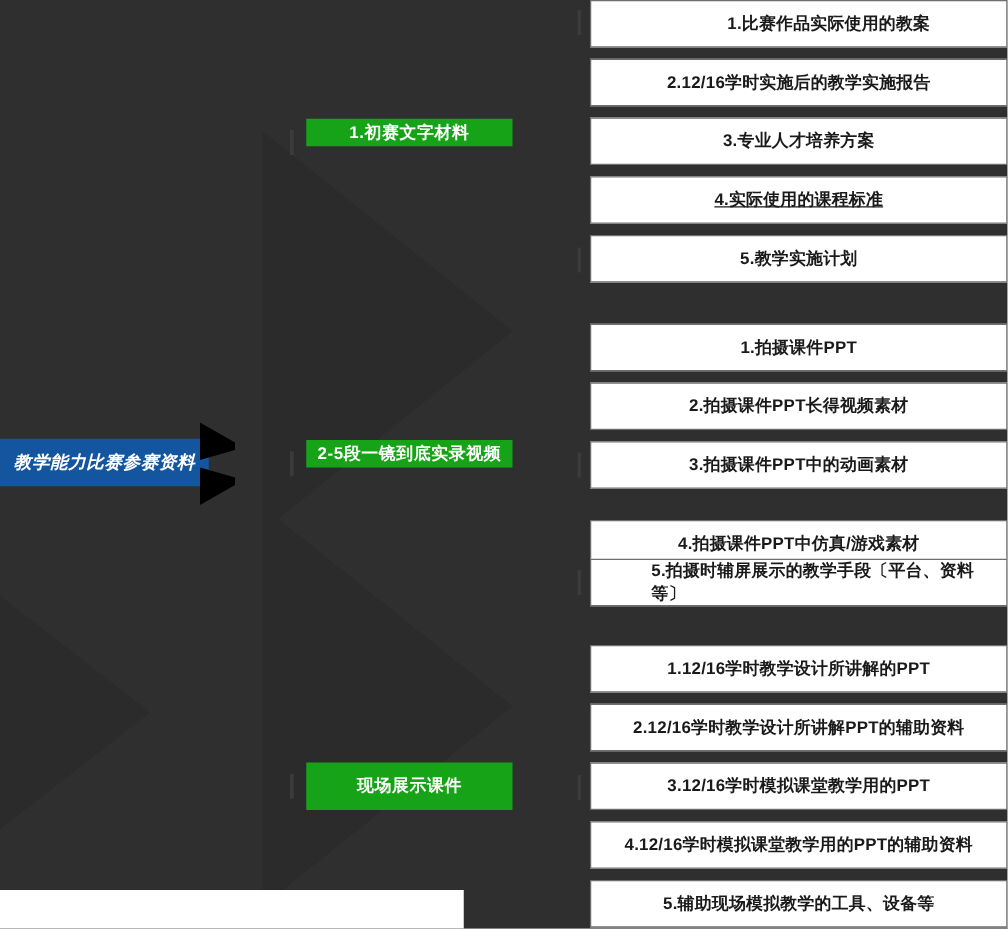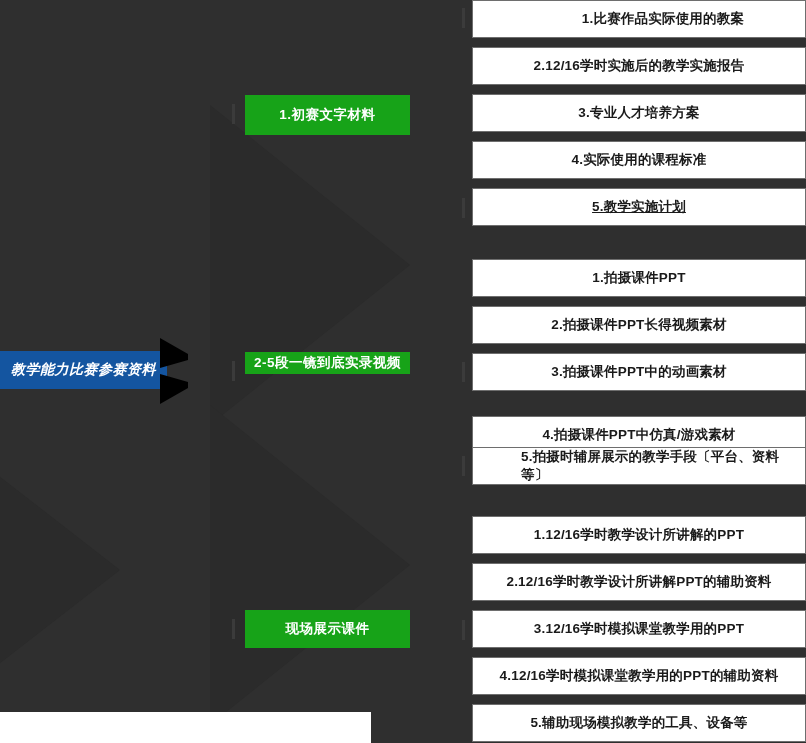--- a/index.html
+++ b/index.html
@@ -120,41 +120,41 @@
 
   <div class="bg-cutout"></div>
 
   <div class="node-root">教学能力比赛参赛资料</div>
 
   <svg class="root-arrow" viewBox="0 0 44 66" xmlns="http://www.w3.org/2000/svg">
     <polygon points="0,0 28,16 28,22 0,30" fill="#000000"></polygon>
     <polygon points="0,36 28,44 28,50 0,66" fill="#000000"></polygon>
   </svg>
 
-  <div class="node-branch" style="left:245px; top:95px; width:165px; height:40px;">1.初赛文字材料</div>
+  <div class="node-branch" style="left:245px; top:95px; width:165px; height:22px;">1.初赛文字材料</div>
 
   <div class="node-branch" style="left:245px; top:352px; width:165px; height:22px;">2-5段一镜到底实录视频</div>
 
   <div class="node-branch" style="left:245px; top:610px; width:165px; height:38px;text-align:right;">现场展示课件</div>
 
   <div class="tick" style="left:232px; top:104px; height:20px;"></div>
   <div class="tick" style="left:232px; top:361px; height:20px;"></div>
   <div class="tick" style="left:232px; top:619px; height:20px;"></div>
   <div class="tick" style="left:462px; top:8px; height:20px;"></div>
   <div class="tick" style="left:462px; top:198px; height:20px;"></div>
   <div class="tick" style="left:462px; top:362px; height:20px;"></div>
   <div class="tick" style="left:462px; top:456px; height:20px;"></div>
   <div class="tick" style="left:462px; top:620px; height:20px;"></div>
   <div class="tick" style="left:770px; top:713px; height:20px;"></div>
 
   <div class="leaf" style="top:0px;padding-left:48px;">1.比赛作品实际使用的教案</div>
   <div class="leaf" style="top:47px;">2.12/16学时实施后的教学实施报告</div>
   <div class="leaf" style="top:94px;">3.专业人才培养方案</div>
-  <div class="leaf" style="top:141px;">4.实际使用的课程标准</div>
-  <div class="leaf" style="top:188px;text-decoration:underline;">5.教学实施计划</div>
+  <div class="leaf" style="top:141px;text-decoration:underline;">4.实际使用的课程标准</div>
+  <div class="leaf" style="top:188px;">5.教学实施计划</div>
 
   <div class="leaf" style="top:259px;">1.拍摄课件PPT</div>
   <div class="leaf" style="top:306px;">2.拍摄课件PPT长得视频素材</div>
   <div class="leaf" style="top:353px;">3.拍摄课件PPT中的动画素材</div>
   <div class="leaf" style="top:416px;text-align:center;">4.拍摄课件PPT中仿真/游戏素材</div>
   <div class="leaf" style="top:447px;padding-left:48px;">5.拍摄时辅屏展示的教学手段〔平台、资料等〕</div>
 
   <div class="leaf" style="top:516px;">1.12/16学时教学设计所讲解的PPT</div>
   <div class="leaf" style="top:563px;">2.12/16学时教学设计所讲解PPT的辅助资料</div>
   <div class="leaf" style="top:610px;">3.12/16学时模拟课堂教学用的PPT</div>

